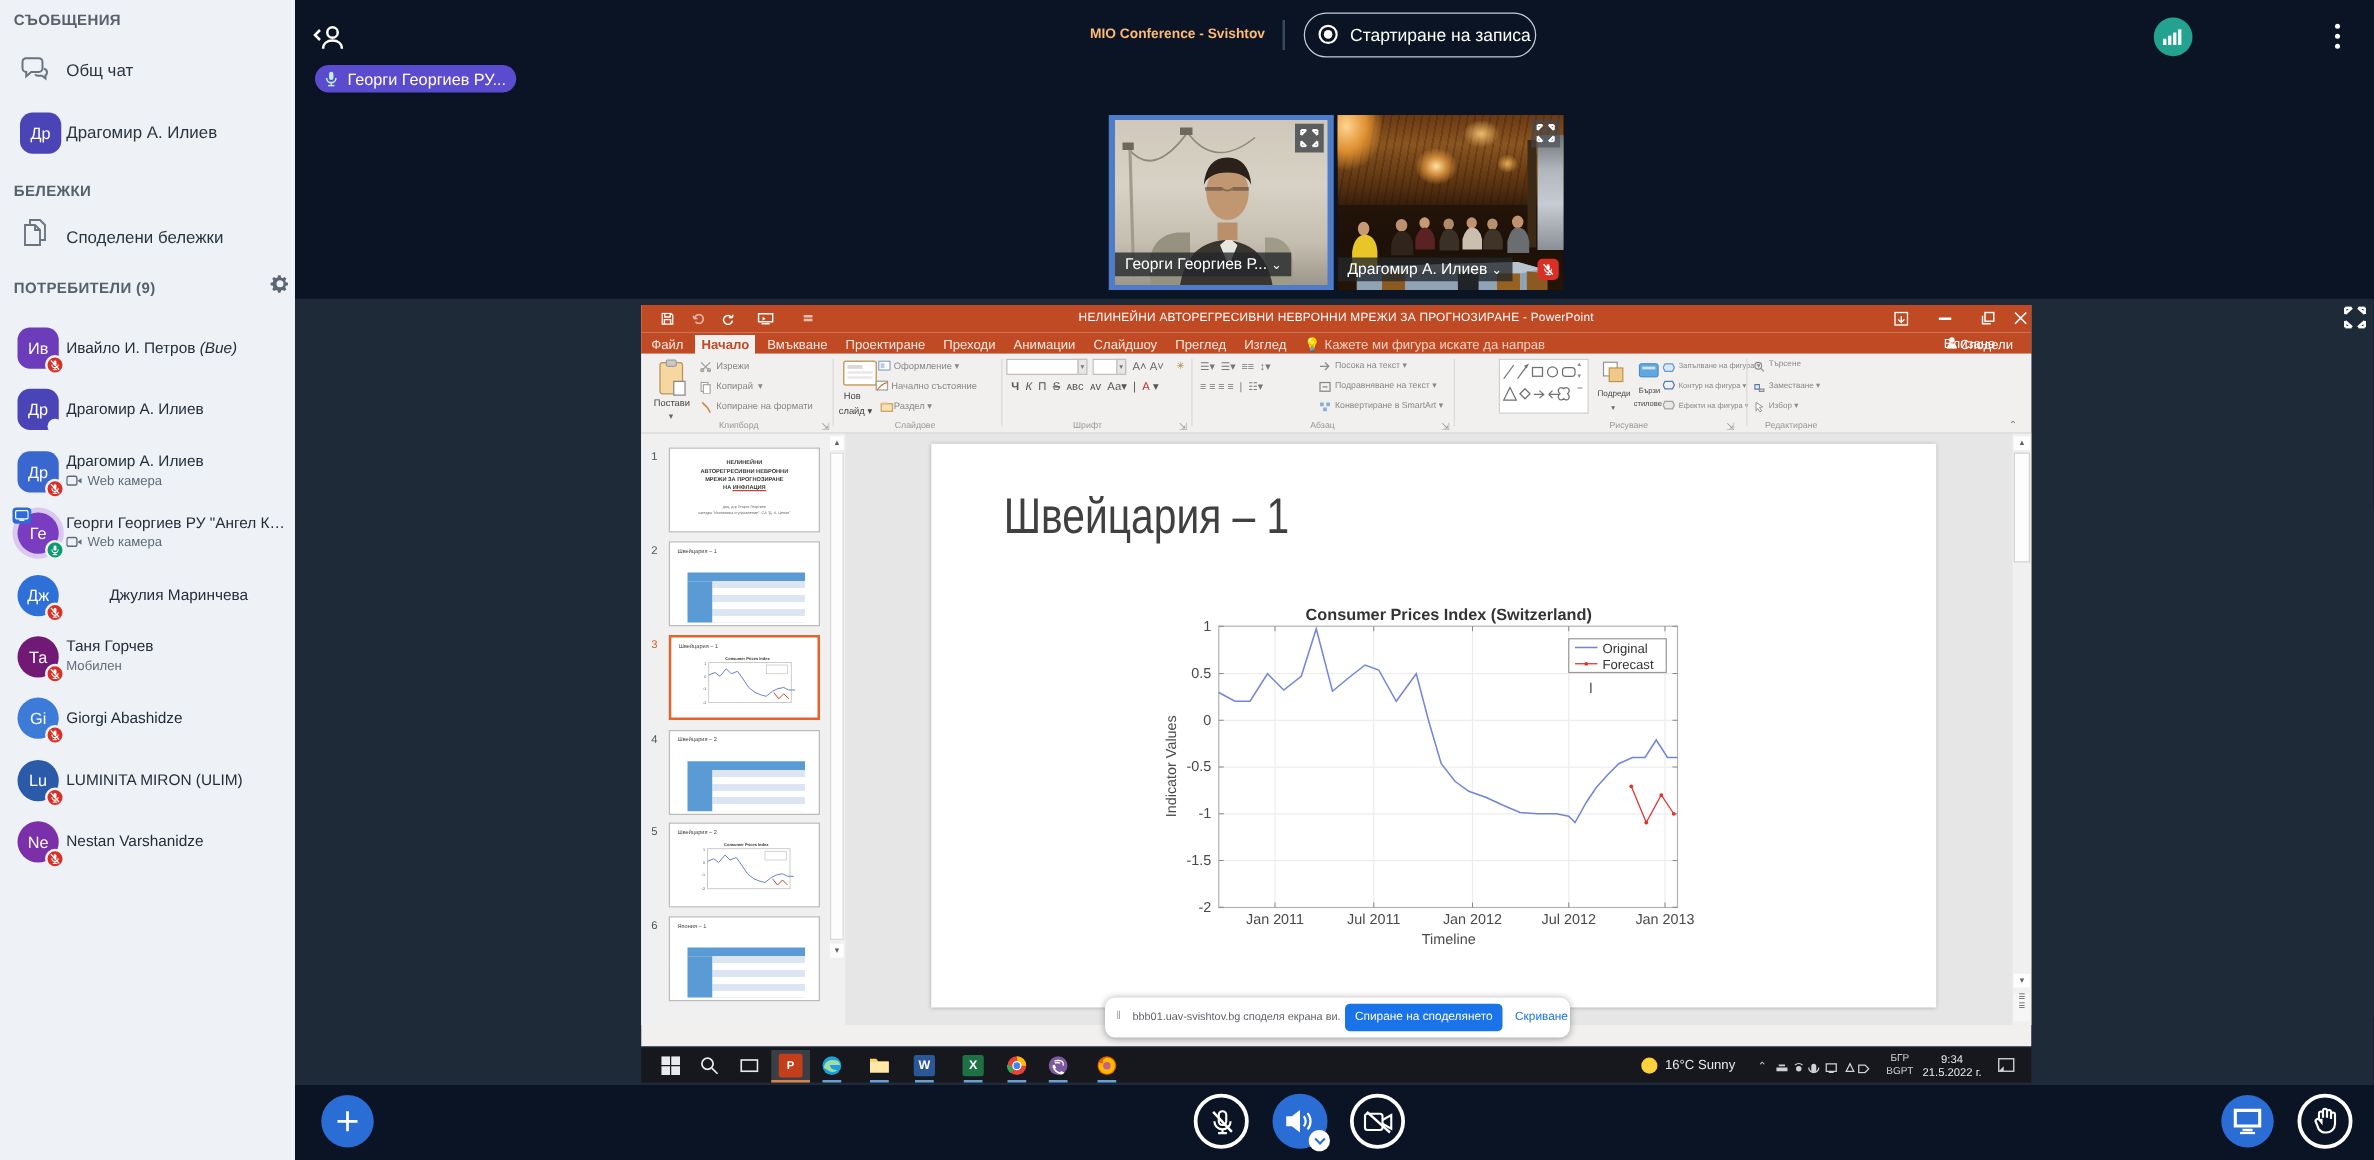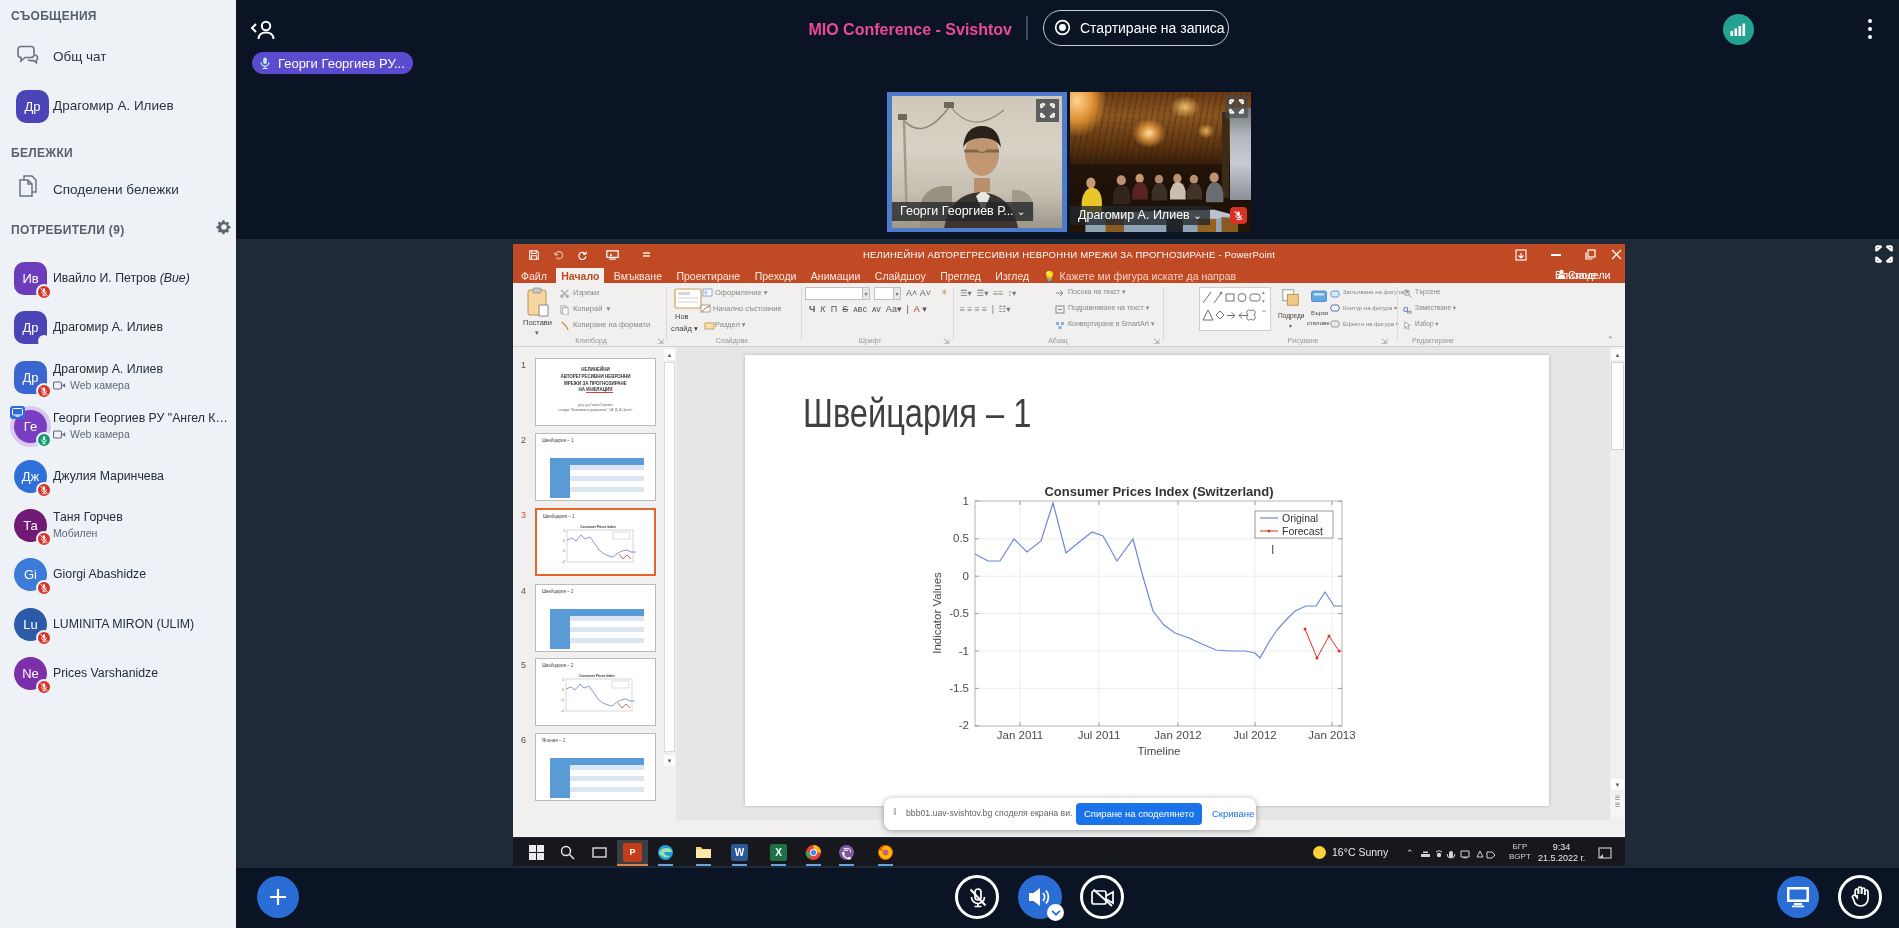--- a/index.html
+++ b/index.html
@@ -140,21 +140,21 @@
       <svg width="10" height="10" viewBox="0 0 12 12">
         <g fill="#fff">
           <rect x="4.6" y="1.6" width="2.8" height="5" rx="1.4"></rect>
           <path d="M3 5.5 a3 3 0 0 0 6 0" fill="none" stroke="#fff" stroke-width="1"></path>
           <rect x="5.5" y="8.2" width="1" height="2"></rect>
           <rect x="3.8" y="10" width="4.4" height="1"></rect>
         </g>
         <line x1="2" y1="1.5" x2="10" y2="10.5" stroke="#fff" stroke-width="1.2"></line>
       </svg>
     </div>
-  <div class="uname" style="top:469px;">Джулия Маринчева</div>
+  <div class="uname" style="top:469px;text-align:center;">Джулия Маринчева</div>
   <div class="avatar av-ci" style="left:14px;top:509px;background:#701a75;">Та</div>
   <div class="badge" style="left:36px;top:531px;background:#d93025;">
       <svg width="10" height="10" viewBox="0 0 12 12">
         <g fill="#fff">
           <rect x="4.6" y="1.6" width="2.8" height="5" rx="1.4"></rect>
           <path d="M3 5.5 a3 3 0 0 0 6 0" fill="none" stroke="#fff" stroke-width="1"></path>
           <rect x="5.5" y="8.2" width="1" height="2"></rect>
           <rect x="3.8" y="10" width="4.4" height="1"></rect>
         </g>
         <line x1="2" y1="1.5" x2="10" y2="10.5" stroke="#fff" stroke-width="1.2"></line>
@@ -193,21 +193,21 @@
       <svg width="10" height="10" viewBox="0 0 12 12">
         <g fill="#fff">
           <rect x="4.6" y="1.6" width="2.8" height="5" rx="1.4"></rect>
           <path d="M3 5.5 a3 3 0 0 0 6 0" fill="none" stroke="#fff" stroke-width="1"></path>
           <rect x="5.5" y="8.2" width="1" height="2"></rect>
           <rect x="3.8" y="10" width="4.4" height="1"></rect>
         </g>
         <line x1="2" y1="1.5" x2="10" y2="10.5" stroke="#fff" stroke-width="1.2"></line>
       </svg>
     </div>
-  <div class="uname" style="top:666px;">Prices Varshanidze</div>
+  <div class="uname" style="top:666px;">Nestan Varshanidze</div>
 </div>
 
 <div id="topzone">
 
   <svg class="abs" style="left:14px;top:18px;" width="26" height="24" viewBox="0 0 26 24">
     <path d="M2 8 l-0 0 M6 6 l-4 4 l4 4" stroke="#fff" stroke-width="2" fill="none"></path>
     <circle cx="16" cy="8" r="4.2" fill="none" stroke="#fff" stroke-width="2"></circle>
     <path d="M8.5 21 c0 -4.2 3.3 -6.6 7.5 -6.6 c4.2 0 7.5 2.4 7.5 6.6" fill="none" stroke="#fff" stroke-width="2"></path>
   </svg>
 
@@ -216,21 +216,21 @@
         <g fill="#bff0e2">
           <rect x="4.5" y="1.2" width="3" height="5.6" rx="1.5"></rect>
           <path d="M2.8 5.5 a3.2 3.2 0 0 0 6.4 0" fill="none" stroke="#bff0e2" stroke-width="1.1"></path>
           <rect x="5.5" y="8.6" width="1" height="1.6"></rect>
           <rect x="3.8" y="10.2" width="4.4" height="1"></rect>
         </g>
       </svg>
     <div class="abs" style="left:26px;top:4px;font-size:13px;color:#fff;">Георги Георгиев РУ...</div>
   </div>
 
-  <div class="abs" style="left:376px;top:21px;width:400px;text-align:right;font-size:16px;font-weight:bold;color:#ec4899;">MIO Conference - Svishtov</div>
+  <div class="abs" style="left:376px;top:21px;width:400px;text-align:right;font-size:11px;font-weight:bold;color:#fdba74;">MIO Conference - Svishtov</div>
   <div class="abs" style="left:790px;top:16px;width:2px;height:24px;background:#3a4a5e;"></div>
 
   <div class="abs" style="left:807px;top:10px;width:186px;height:36px;border:1.5px solid #c4cdd6;border-radius:18px;">
     <svg style="position:absolute;left:9px;top:7px;" width="19" height="19" viewBox="0 0 20 20">
         <circle cx="10" cy="10" r="7.2" fill="none" stroke="#fff" stroke-width="1.8"></circle>
         <circle cx="10" cy="10" r="3.6" fill="#fff"></circle>
       </svg>
     <div class="abs" style="left:36px;top:9px;font-size:14px;color:#fff;">Стартиране на записа</div>
   </div>
 

